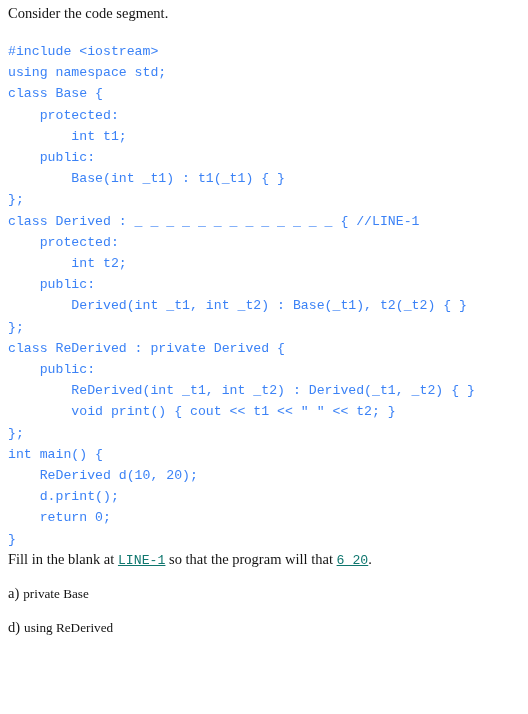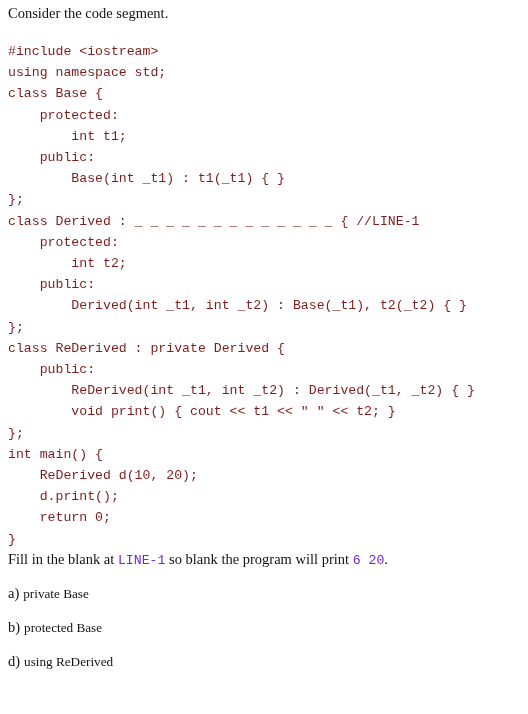--- a/index.html
+++ b/index.html
@@ -29,36 +29,37 @@
     font-size: 14.5px;
     line-height: 17px;
     color: #131313;
     margin-left: 8px;
     white-space: pre-wrap;
   }
   .mono {
     font-family: "Liberation Mono", "DejaVu Sans Mono", monospace;
     font-size: 13.2px;
     letter-spacing: 0px;
-    color: #6d28d9;
+    color: #0f766e;
+    text-decoration: underline;
   }
   #intro-line {
     position: absolute;
     left: 8px;
     top: 5px;
   }
   #code-block {
     position: absolute;
     left: 8px;
     top: 41px;
     margin: 0;
     font-family: "Liberation Mono", "DejaVu Sans Mono", monospace;
     font-size: 13.2px;
     line-height: 21.2px;
-    color: #7f1d1d;
+    color: #3b82f6;
     white-space: pre;
     tab-size: 4;
   }
   #question-line {
     position: absolute;
     left: 8px;
     top: 551px;
     white-space: nowrap;
   }
   #question-line .mono {
@@ -111,31 +112,28 @@
     public:
         ReDerived(int _t1, int _t2) : Derived(_t1, _t2) { }
         void print() { cout &lt;&lt; t1 &lt;&lt; " " &lt;&lt; t2; }
 };
 int main() {
     ReDerived d(10, 20);
     d.print();
     return 0;
 }</pre>
 
-  <div id="question-line" class="prose" style="margin-left:0;"><span>Fill in the blank at </span><span class="mono">LINE-1</span><span> so blank the program will print </span><span class="mono">6  20</span><span>.</span></div>
+  <div id="question-line" class="prose" style="margin-left:0;"><span>Fill in the blank at </span><span class="mono">LINE-1</span><span> so that the program will that </span><span class="mono">6  20</span><span>.</span></div>
 
   <div class="options">
 
     <div class="option-row">
       <span class="option-label">a)</span><span class="option-text">private Base</span>
     </div>
 
-    <div class="option-row">
-      <span class="option-label">b)</span><span class="option-text">protected Base</span>
-    </div>
 
 
     <div class="option-row">
       <span class="option-label">d)</span><span class="option-text">using ReDerived</span>
     </div>
 
   </div>
 
 </div>
 

